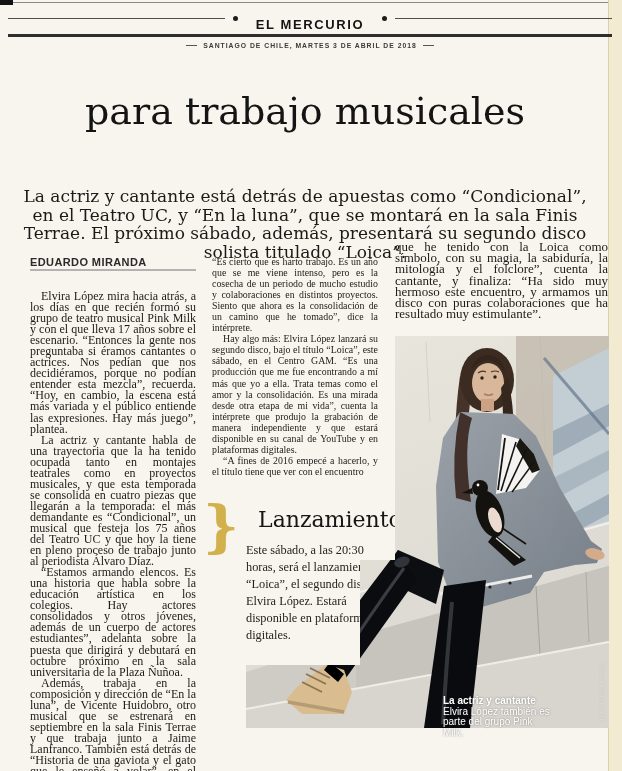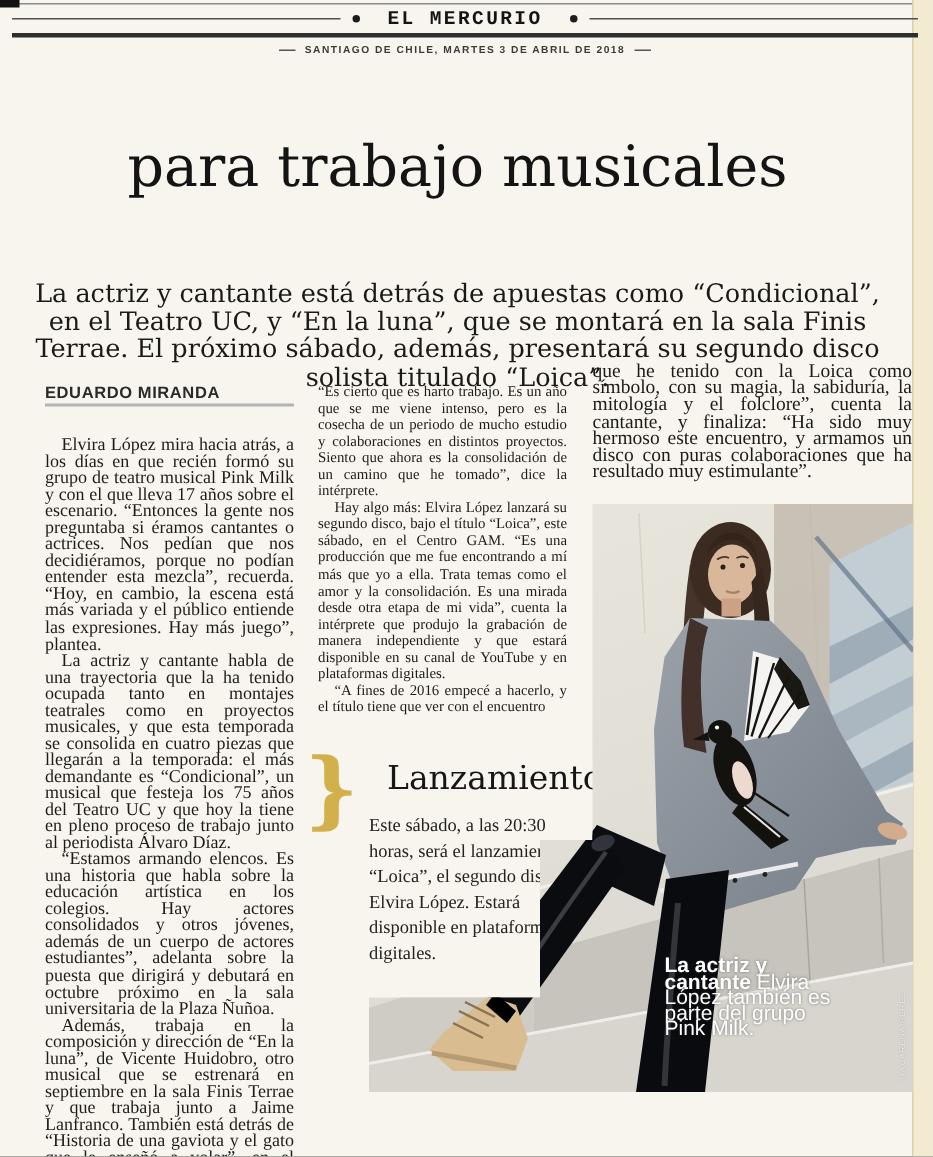--- a/index.html
+++ b/index.html
@@ -6,21 +6,21 @@
   .page{position:relative;width:622px;height:771px;background:#f8f5ee;overflow:hidden;
         font-family:"Liberation Serif",serif;color:#1e1d1b;}
   .edge-strip{position:absolute;right:0;top:0;width:13px;height:100%;background:#f2ebd1;border-left:1px solid #ddcfa9;}
   .top-rule{position:absolute;top:2px;left:0;width:100%;height:1px;background:#8a8a8a;}
   .corner-mark{position:absolute;top:0;left:0;width:13px;height:5px;background:#121212;}
 
   .masthead{position:absolute;top:5px;left:8px;width:604px;text-align:center;}
   .brand-row{display:flex;align-items:center;}
   .brand-rule{flex:1;height:1px;background:#4f4f4f;}
   .brand-bullet{width:5px;height:5px;border-radius:50%;background:#1c1c1c;margin:0 8px;}
-  .brand-name{font-family:Liberation Mono, monospace;font-weight:bold;font-size:13px;letter-spacing:1.6px;color:#141414;padding:0 10px;}
+  .brand-name{font-family:Liberation Sans, sans-serif;font-weight:bold;font-size:13px;letter-spacing:1.6px;color:#141414;padding:0 10px;margin-top:12px;}
   .section-wrap{line-height:42px;height:44px;}
   .section-name{display:inline-block;font-family:"DejaVu Serif",serif;font-size:40px;color:#9b9b9b;
                 letter-spacing:3px;transform:scaleX(0.82);transform-origin:center;}
   .thick-rule{height:3px;background:#2e2e2e;margin-top:2px;}
   .date-row{display:flex;align-items:center;justify-content:center;margin-top:5px;}
   .date-dash{width:11px;height:1px;background:#555;margin:0 6px;}
   .dateline{font-family:"Liberation Sans",sans-serif;font-size:6.8px;font-weight:bold;letter-spacing:1px;color:#3a3a3a;}
 
   .headline{position:absolute;top:88px;left:16px;width:578px;text-align:center;
             font-family:"DejaVu Serif",serif;font-size:38px;line-height:47px;color:#141414;}
@@ -41,22 +41,22 @@
   .sidebar{position:absolute;left:203px;top:494px;width:186px;display:flex;}
   .sidebar-brace{font-family:"DejaVu Serif",serif;font-weight:bold;font-size:56px;line-height:64px;
                  color:#d2b14c;margin-right:7px;}
   .sidebar-title{font-family:"DejaVu Serif",serif;font-size:22px;line-height:24px;font-weight:400;
                  color:#161616;margin:14px 0 10px 12px;}
   .sidebar-body{font-family:"Liberation Serif",serif;font-size:12.3px;line-height:17px;width:148px;color:#24231f;}
 
   .photo{position:absolute;left:246px;top:336px;width:363px;height:392px;
          clip-path:polygon(149px 0,363px 0,363px 392px,0 392px,0 329px,114px 329px,114px 224px,149px 224px);}
   .photo svg{position:absolute;inset:0;}
-  .photo-caption{position:absolute;left:443px;top:638px;width:112px;font-family:"Liberation Sans",sans-serif;
-                 font-size:14px;line-height:10.5px;color:#ffffff;text-shadow:0 0 2px rgba(40,40,40,.55);}
+  .photo-caption{position:absolute;left:443px;top:696px;width:112px;font-family:"Liberation Sans",sans-serif;
+                 font-size:10px;line-height:10.5px;color:#ffffff;text-shadow:0 0 2px rgba(40,40,40,.55);}
   .photo-credit{position:absolute;left:599px;top:640px;height:80px;font-family:"Liberation Sans",sans-serif;
                 font-size:5.5px;letter-spacing:.6px;color:#f2f2f2;writing-mode:vertical-rl;
                 transform:rotate(180deg);opacity:.9;text-shadow:0 0 1px rgba(0,0,0,.4);}
 </style>
 </head>
 <body>
 
 <div class="page">
 
   <div class="top-rule"></div>

